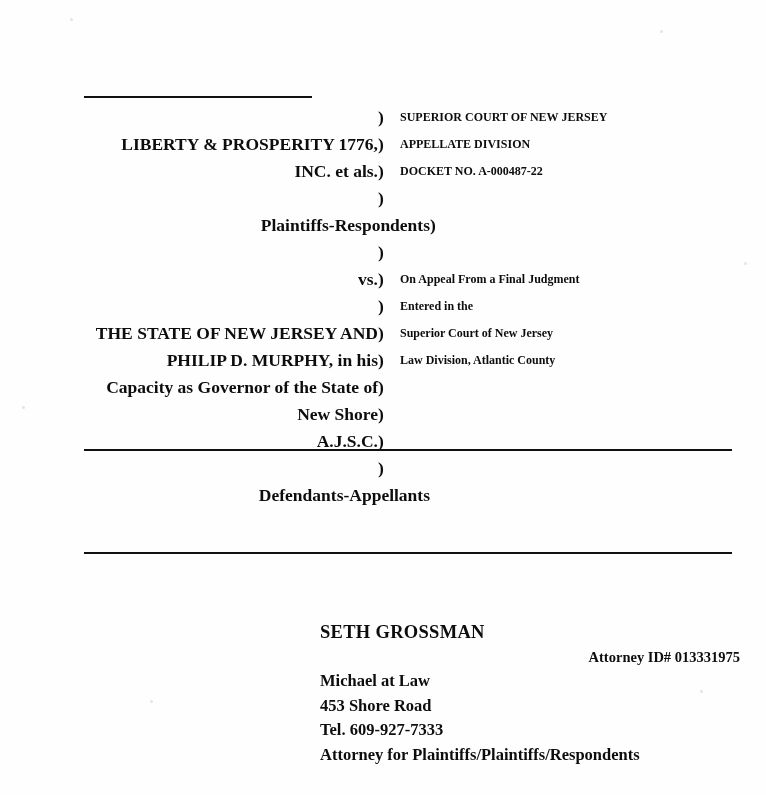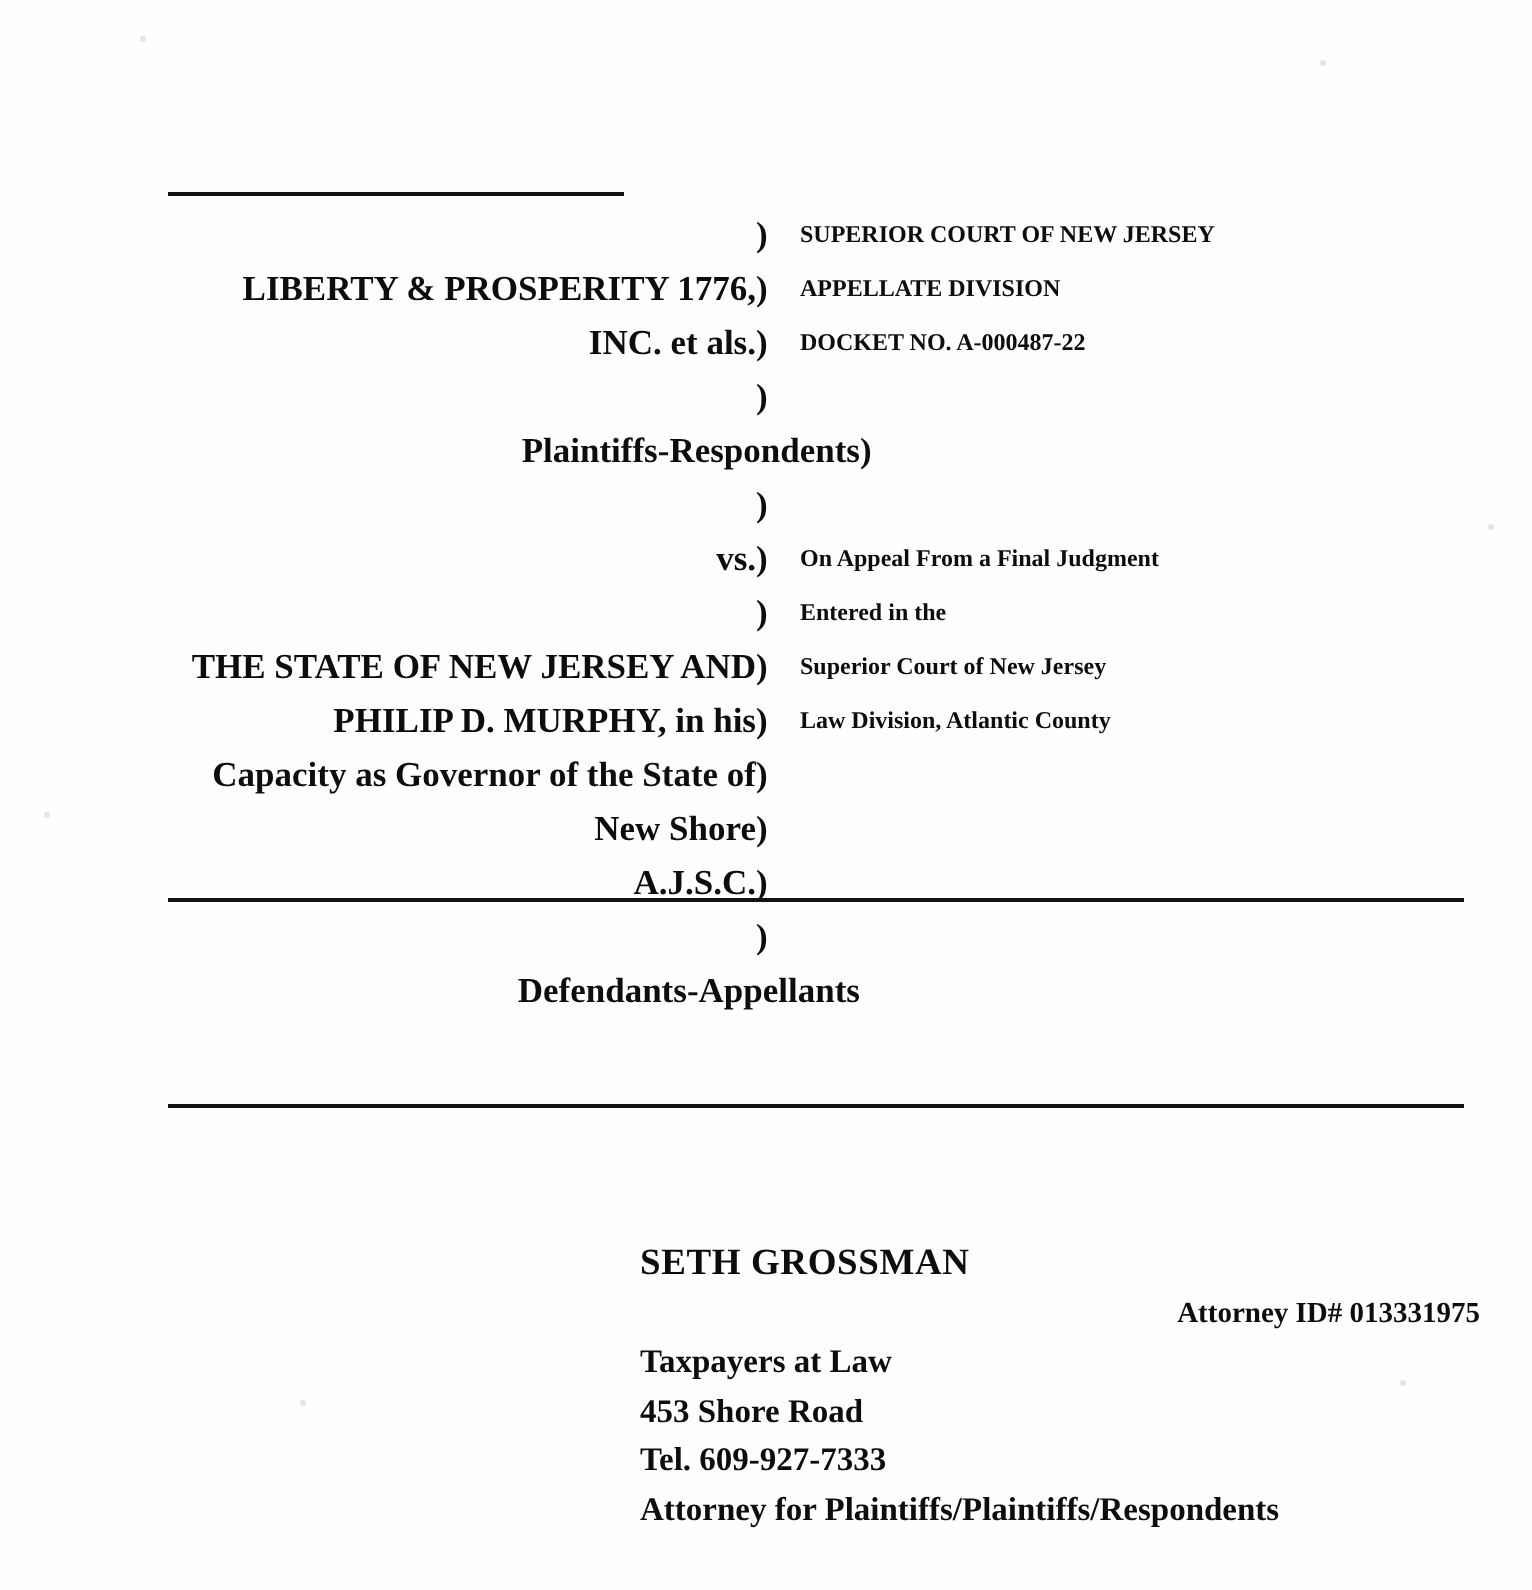--- a/index.html
+++ b/index.html
@@ -242,19 +242,19 @@
     </div>
   </div>
 
   <div class="wide-rule" id="rule-top"></div>
   <div class="wide-rule" id="rule-bottom"></div>
 
 
   <div class="attorney-block">
     <div class="attorney-name">SETH GROSSMAN</div>
     <div class="attorney-idline">Attorney ID# 013331975</div>
-    <div>Taxpayers at Law</div>
+    <div>Michael at Law</div>
     <div>453 Shore Road</div>
     <div>Tel. 609-927-7333</div>
     <div>Attorney for Plaintiffs/Plaintiffs/Respondents</div>
   </div>
 
 </div>
 
 </body></html>

